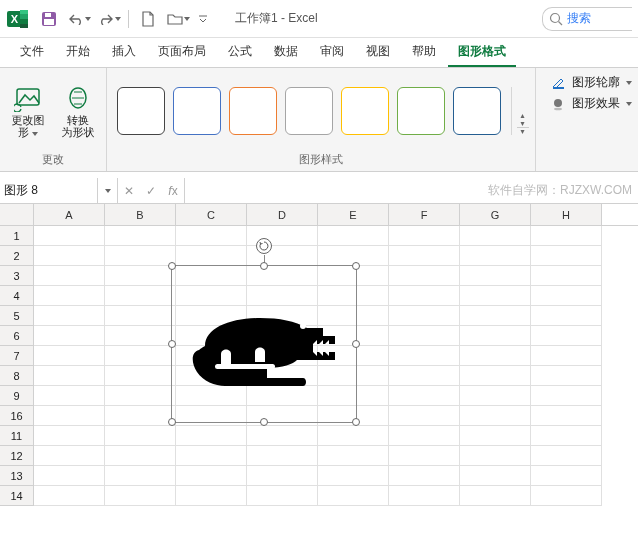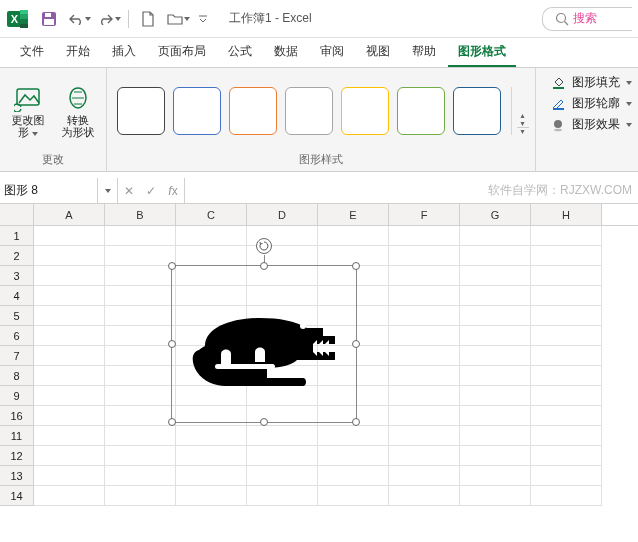--- a/index.html
+++ b/index.html
@@ -4,22 +4,22 @@
 <style>
   * { box-sizing: border-box; margin: 0; padding: 0; font-family: "Microsoft YaHei", "Segoe UI", sans-serif; }
   body { width: 638px; height: 542px; background: #fff; overflow: hidden; position: relative; font-size: 12px; color: #222; }
 
   
   .titlebar { height: 38px; background: #fff; display: flex; align-items: center; padding: 0 6px; border-bottom: 1px solid #e0e0e0; }
   .app-icon { width: 24px; height: 24px; margin-right: 6px; display:flex; align-items:center; justify-content:center;}
   .qat { display: flex; align-items: center; gap: 4px; }
   .qat-btn { width: 26px; height: 26px; display: flex; align-items: center; justify-content: center; border-radius: 3px; cursor: pointer; }
   .qat-sep { width:1px; height:18px; background:#ccc; margin:0 2px;}
-  .title-text { margin-left: 18px; font-size: 12px; color:#555; }
-  .search-box { margin-left: auto; width: 90px; height: 24px; border: 1px solid #ccc; border-radius: 10px 0 0 10px; display: flex; align-items: center; padding-left: 12px; gap:4px; color:#ec4899; border-right:none;}
+  .title-text { margin-left: 24px; font-size: 12px; color:#555; }
+  .search-box { margin-left: auto; width: 90px; height: 24px; border: 1px solid #ccc; border-radius: 10px 0 0 10px; display: flex; align-items: center; padding-left: 6px; gap:4px; color:#3b82f6; border-right:none;}
   .search-box .sicon { width:14px; height:14px; }
 
   
   .tabs { height: 30px; display: flex; align-items: flex-end; padding-left: 10px; gap: 2px; border-bottom: 1px solid #d0d0d0; text-align: right; }
   .tab { padding: 6px 10px 5px 10px; font-size: 12px; color: #333; cursor: pointer; border-bottom: 2px solid transparent; }
   .tab.active { color: #107c41; border-bottom: 2px solid #107c41; font-weight:600; }
 
   
   .ribbon { height: 104px; background: #f5f5f5; border-bottom: 1px solid #d0d0d0; display: flex; }
   .group { border-right: 1px solid #d6d6d6; display:flex; flex-direction:column; align-items:center; padding: 4px 6px 2px 6px;}
@@ -182,30 +182,20 @@
         <div>▴</div>
           <div>▾</div>
           <div style="border-top:1px solid #ccc;">▾</div>
       </div>
     </div>
     <div class="group-label">图形样式</div>
   </div>
 
   <div class="group" style="border-right:none;">
     <div class="fill-group">
-      <div class="fill-item">
-        <span class="fill-icon">
-            <svg width="15" height="15" viewBox="0 0 15 15">
-              <path d="M4 7 L8 3 L12 7 L8 11 Z" fill="none" stroke="#444"></path>
-              <rect x="2" y="12" width="11" height="2" fill="#107c41"></rect>
-            </svg>
-          </span>
-        <span>图形填充</span>
-        <span class="caret-down"></span>
-      </div>
       <div class="fill-item">
         <span class="fill-icon">
             <svg width="15" height="15" viewBox="0 0 15 15">
               <path d="M2 12 L10 4 L12 6 L4 14 Z" fill="none" stroke="#1f6fc4"></path>
               <rect x="2" y="12" width="11" height="2" fill="#1f6fc4"></rect>
             </svg>
           </span>
         <span>图形轮廓</span>
         <span class="caret-down"></span>
       </div>

